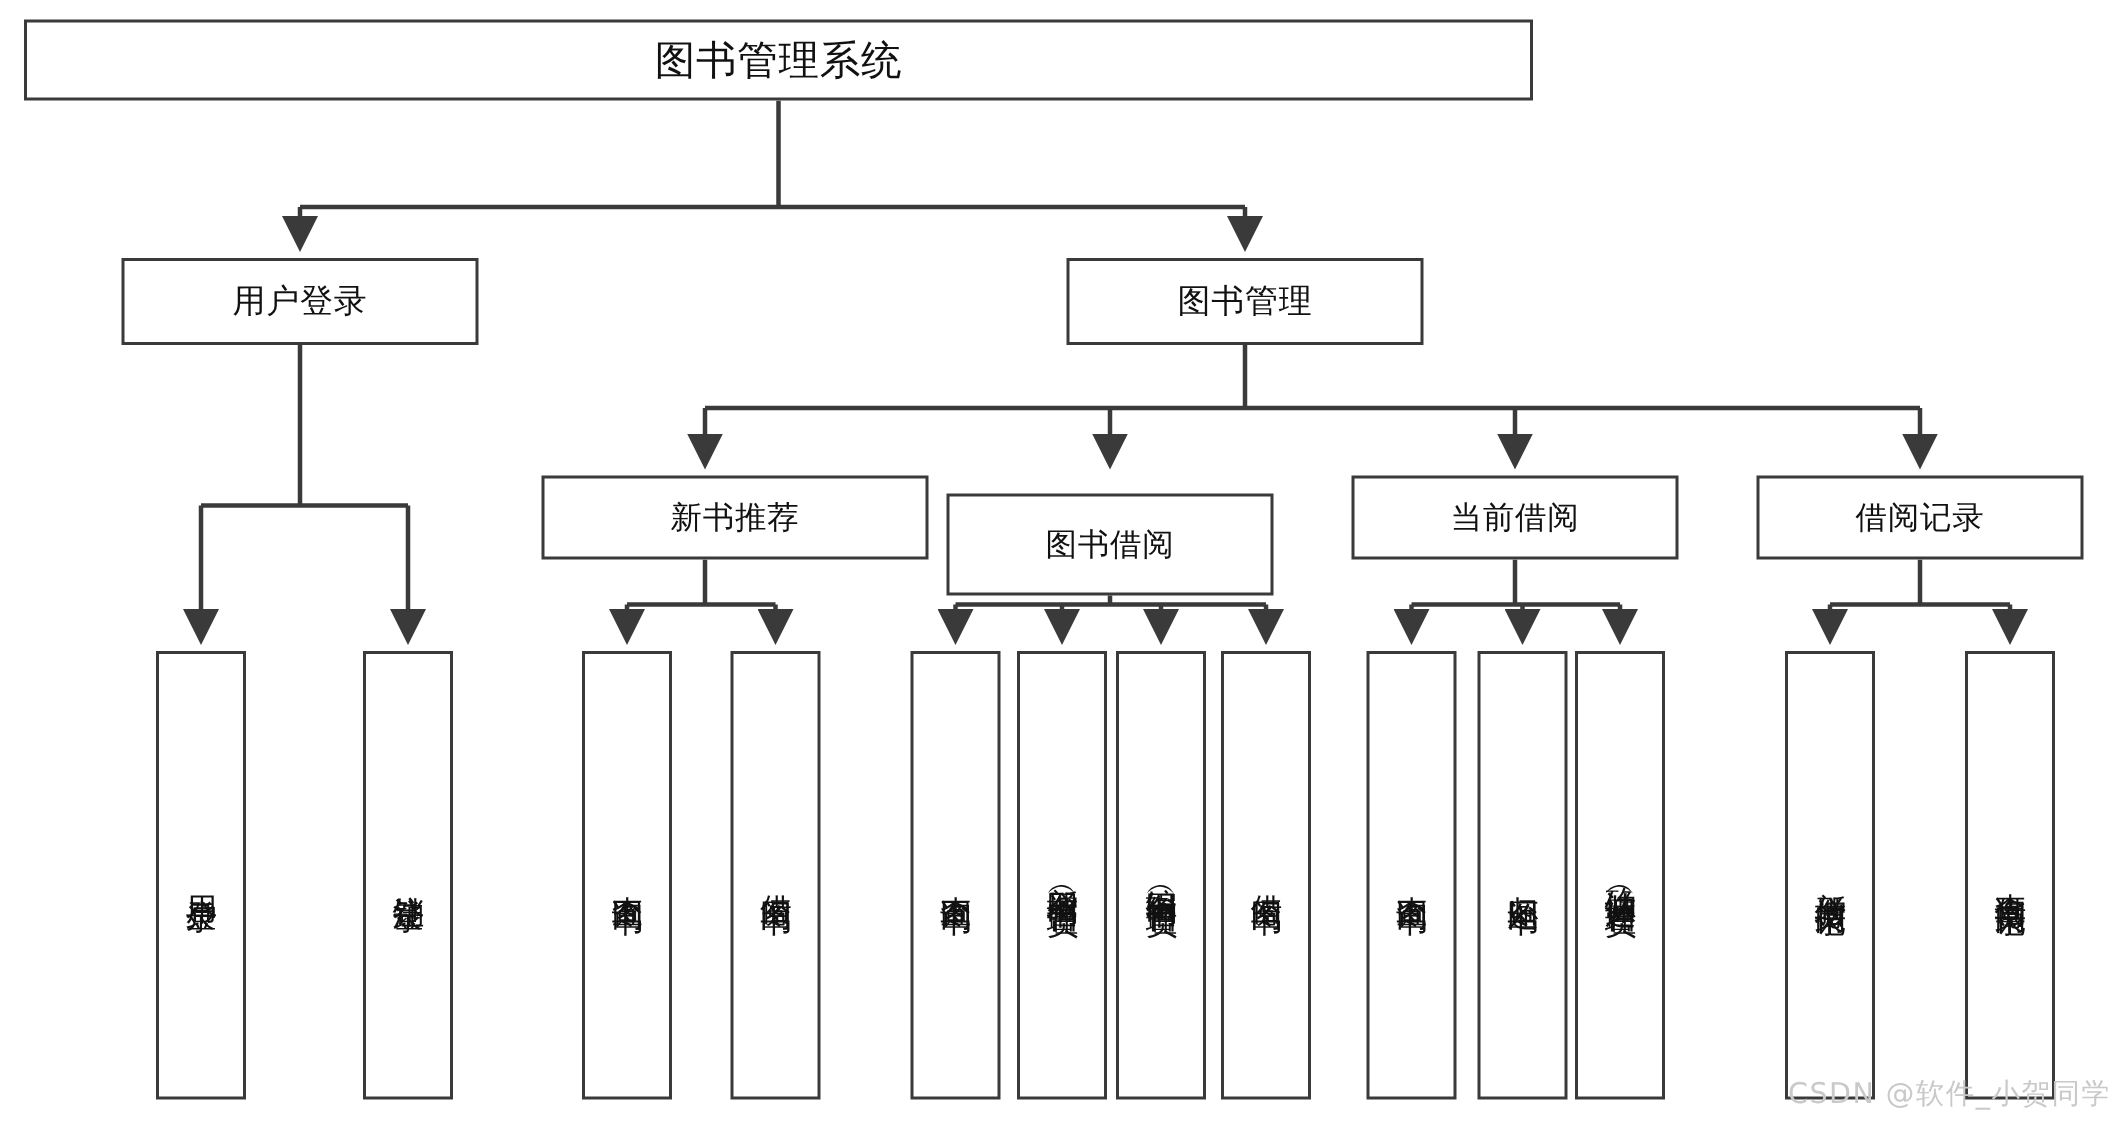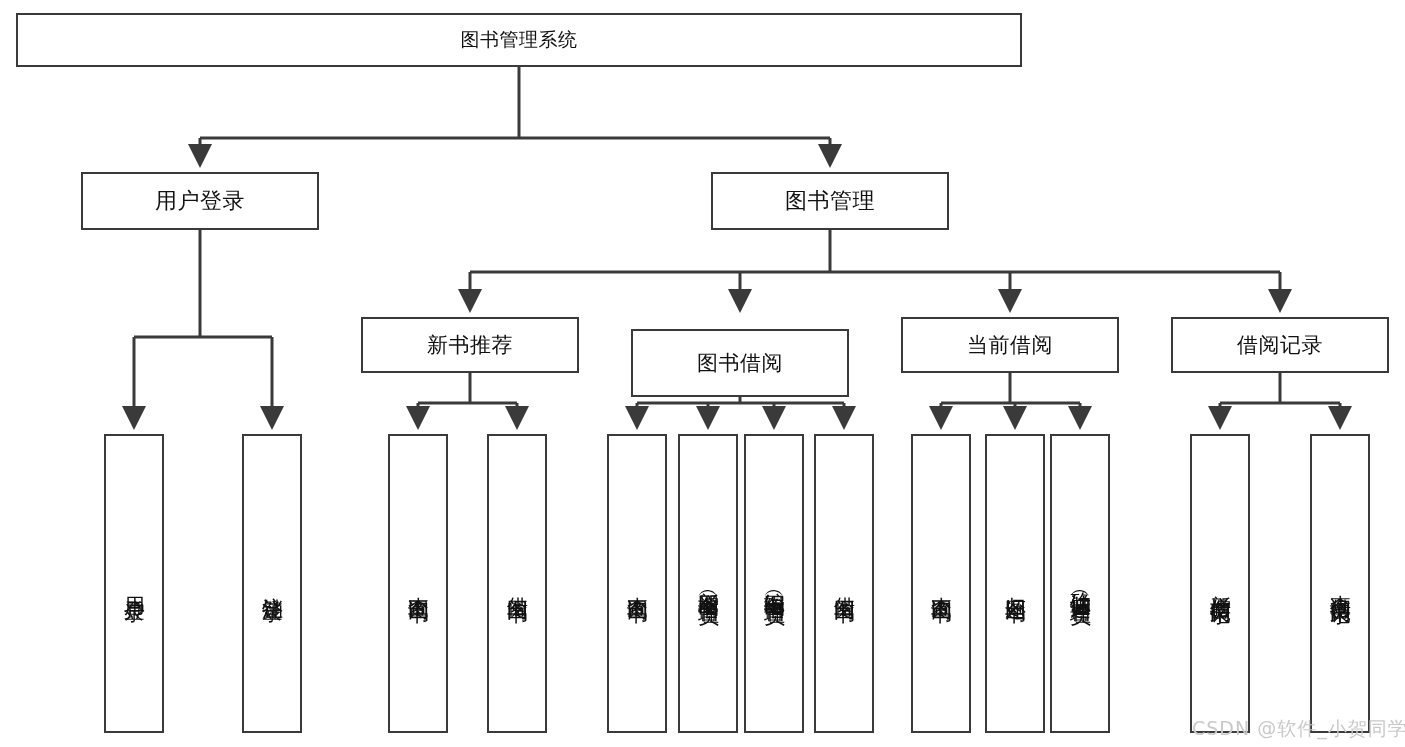--- a/index.html
+++ b/index.html
@@ -33,21 +33,21 @@
     box-sizing: border-box;
     border: 2px solid #3a3a3a;
     background: #ffffff;
     display: flex;
     align-items: center;
     justify-content: center;
     color: #111111;
     letter-spacing: 0.5px;
   }
   .node.root {
-    font-size: 19px;
+    font-size: 27px;
   }
   .node.level1 {
     font-size: 22px;
   }
   .node.level2 {
     font-size: 21px;
   }
   .node.leaf {
     font-size: 21px;
     writing-mode: vertical-rl;
@@ -131,21 +131,21 @@
     <span>图书管理系统</span>
   </div>
 
   <div class="node level1" style="left:81px; top:172px; width:238px; height:58px;">
     <span>用户登录</span>
   </div>
   <div class="node level1" style="left:711px; top:172px; width:238px; height:58px;justify-content:center;">
     <span>图书管理</span>
   </div>
 
-  <div class="node level2" style="left:361px; top:317px; width:218px; height:56px;">
+  <div class="node level2" style="left:361px; top:317px; width:258px; height:56px;">
     <span>新书推荐</span>
   </div>
   <div class="node level2" style="left:631px; top:317px; width:218px; height:68px;margin-top:12px;">
     <span>图书借阅</span>
   </div>
   <div class="node level2" style="left:1171px; top:317px; width:218px; height:56px;">
     <span>借阅记录</span>
   </div>
   <div class="node level2" style="left:901px; top:317px; width:218px; height:56px;">
     <span>当前借阅</span>

